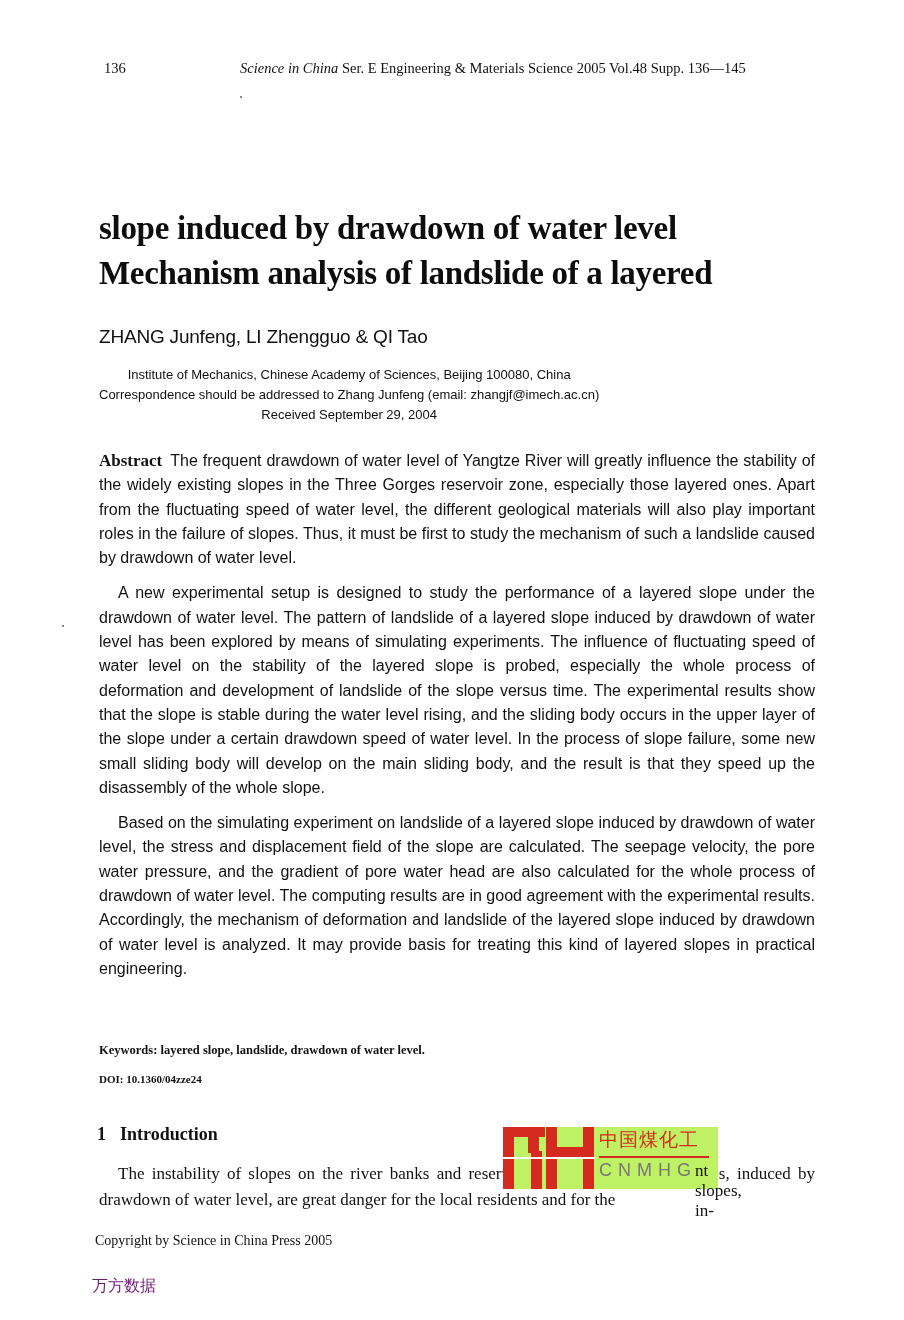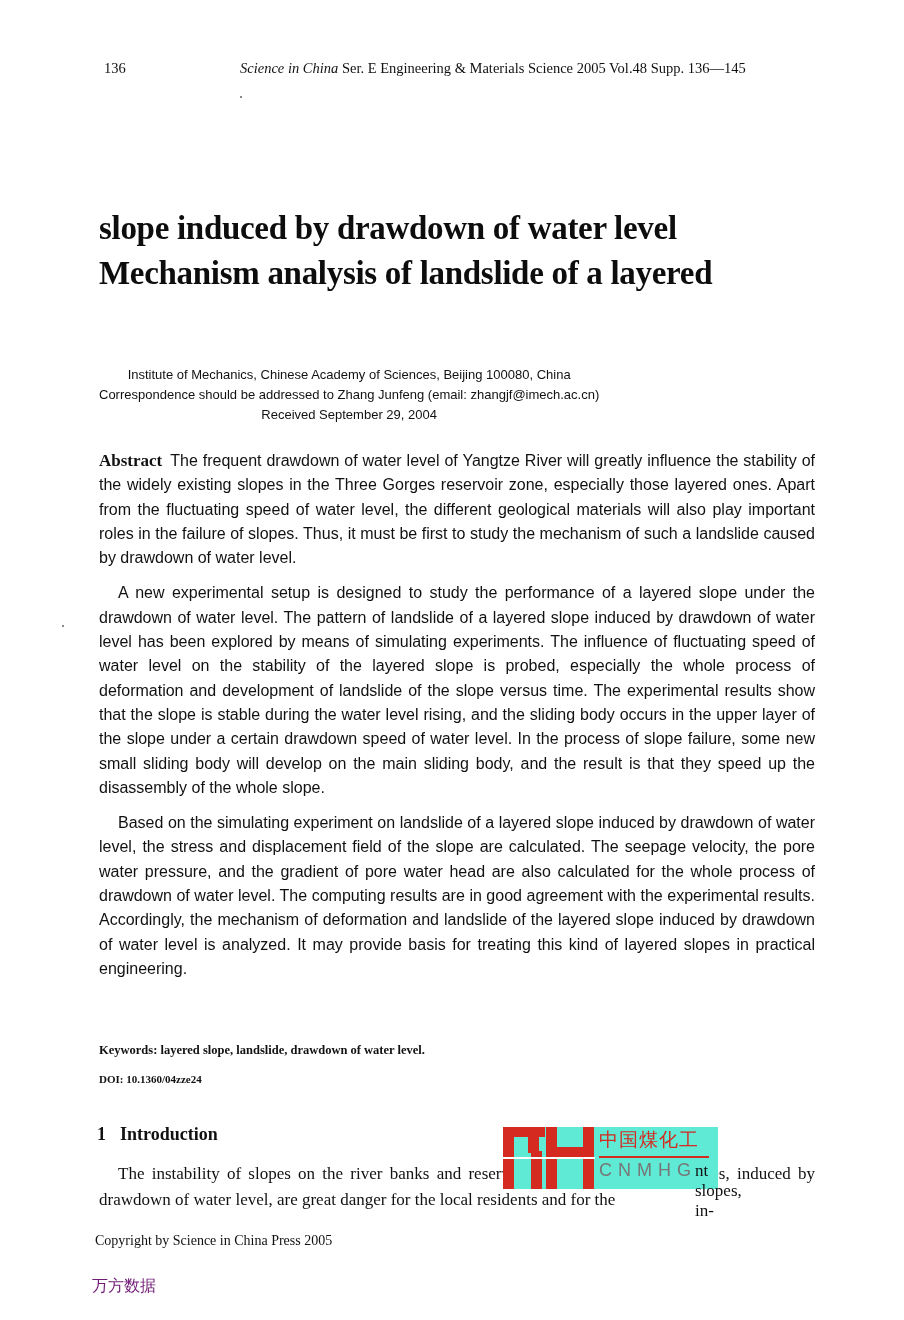--- a/index.html
+++ b/index.html
@@ -16,21 +16,21 @@
   .abstract { position: absolute; left: 99px; top: 449px; width: 716px; font-family: "Liberation Sans", sans-serif; font-size: 16px; line-height: 24.3px; color: #111; text-align: justify; }
   .abstract p { margin: 0 0 11px 0; text-indent: 19px; }
   .abstract p.first { text-indent: 0; }
   .abstract .label { font-family: "Liberation Serif", serif; font-weight: bold; font-size: 17px; margin-right: 8px; }
   .keywords { position: absolute; left: 99px; top: 1043px; font-family: "Liberation Serif", serif; font-weight: bold; font-size: 12.5px; color: #111; }
   .doi { position: absolute; left: 99px; top: 1073px; font-family: "Liberation Serif", serif; font-weight: bold; font-size: 11px; color: #111; }
   .section { position: absolute; left: 97px; top: 1124px; font-family: "Liberation Serif", serif; font-weight: bold; font-size: 18px; color: #111; }
   .section .num { margin-right: 14px; }
   .intro { position: absolute; left: 99px; top: 1161px; width: 716px; font-family: "Liberation Serif", serif; font-size: 17px; line-height: 26px; color: #111; text-align: justify; }
   .intro p { margin: 0; text-indent: 19px; }
-  .watermark { position: absolute; left: 503px; top: 1127px; width: 215px; height: 62px; background: #5eead4; }
+  .watermark { position: absolute; left: 503px; top: 1127px; width: 215px; height: 62px; background: #bef264; }
   .wm-logo { position: absolute; left: 0; top: 0; width: 92px; height: 62px; }
   .wm-cn { position: absolute; left: 96px; top: 0; font-family: "DejaVu Sans", sans-serif; font-size: 19px; color: #d42a20; letter-spacing: 1px; }
   .wm-line { position: absolute; left: 96px; top: 29px; width: 110px; height: 2px; background: #d42a20; }
   .wm-en { position: absolute; left: 96px; top: 33px; font-family: "Liberation Sans", sans-serif; font-size: 18px; color: #777; letter-spacing: 6px; }
   .wm-tail { position: absolute; left: 192px; top: 34px; font-family: "Liberation Serif", serif; font-size: 17px; color: #111; }
   .copyright { position: absolute; left: 95px; top: 1233px; font-family: "Liberation Serif", serif; font-size: 14px; color: #111; }
   .wanfang { position: absolute; left: 92px; top: 1276px; font-family: "DejaVu Sans", sans-serif; font-size: 16px; color: #701a75; }
   .speck { position: absolute; width: 2px; height: 2px; background: #888; }
 </style>
 </head>
@@ -44,20 +44,21 @@
   </div>
 
   <div class="speck" style="left:240px;top:96px;"></div>
   <div class="speck" style="left:62px;top:625px;"></div>
 
   <div class="title">
     <div>slope induced by drawdown of water level</div>
     <div>Mechanism analysis of landslide of a layered</div>
   </div>
 
+  <div class="authors">ZHANG Junfeng, LI Zhengguo &amp; QI Tao</div>
 
   <div class="affil">
     <div>Institute of Mechanics, Chinese Academy of Sciences, Beijing 100080, China</div>
     <div>Correspondence should be addressed to Zhang Junfeng (email: zhangjf@imech.ac.cn)</div>
     <div>Received September 29, 2004</div>
   </div>
 
   <div class="abstract">
     <p class="first"><span class="label">Abstract</span><span>The frequent drawdown of water level of Yangtze River will greatly influence the stability of the widely existing slopes in the Three Gorges reservoir zone, especially those layered ones. Apart from the fluctuating speed of water level, the different geological materials will also play important roles in the failure of slopes. Thus, it must be first to study the mechanism of such a landslide caused by drawdown of water level.</span></p>
     <p>A new experimental setup is designed to study the performance of a layered slope under the drawdown of water level. The pattern of landslide of a layered slope induced by drawdown of water level has been explored by means of simulating experiments. The influence of fluctuating speed of water level on the stability of the layered slope is probed, especially the whole process of deformation and development of landslide of the slope versus time. The experimental results show that the slope is stable during the water level rising, and the sliding body occurs in the upper layer of the slope under a certain drawdown speed of water level. In the process of slope failure, some new small sliding body will develop on the main sliding body, and the result is that they speed up the disassembly of the whole slope.</p>

